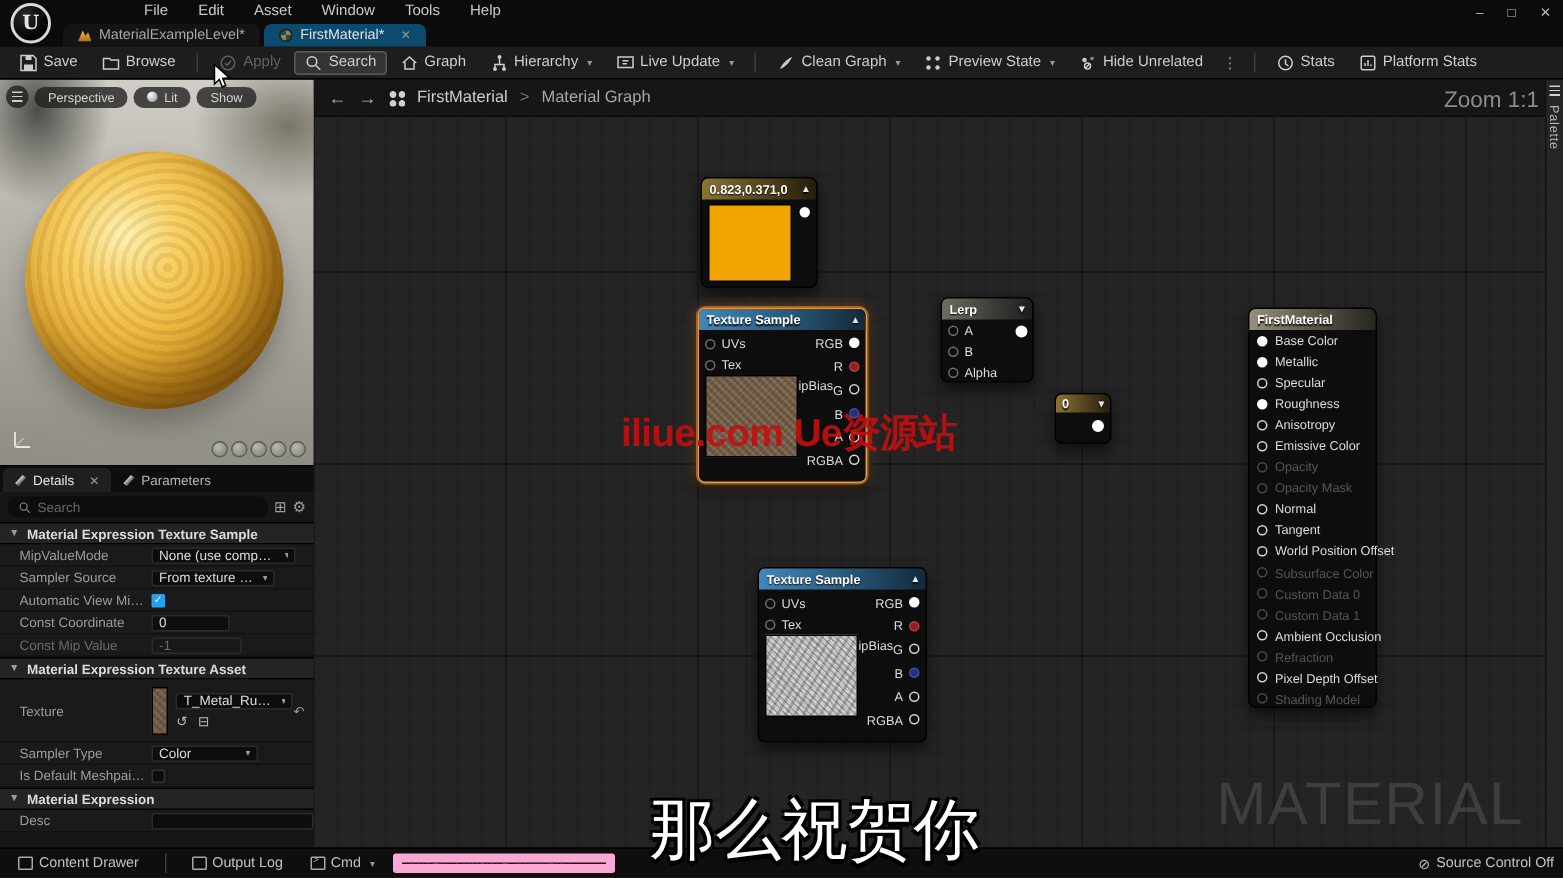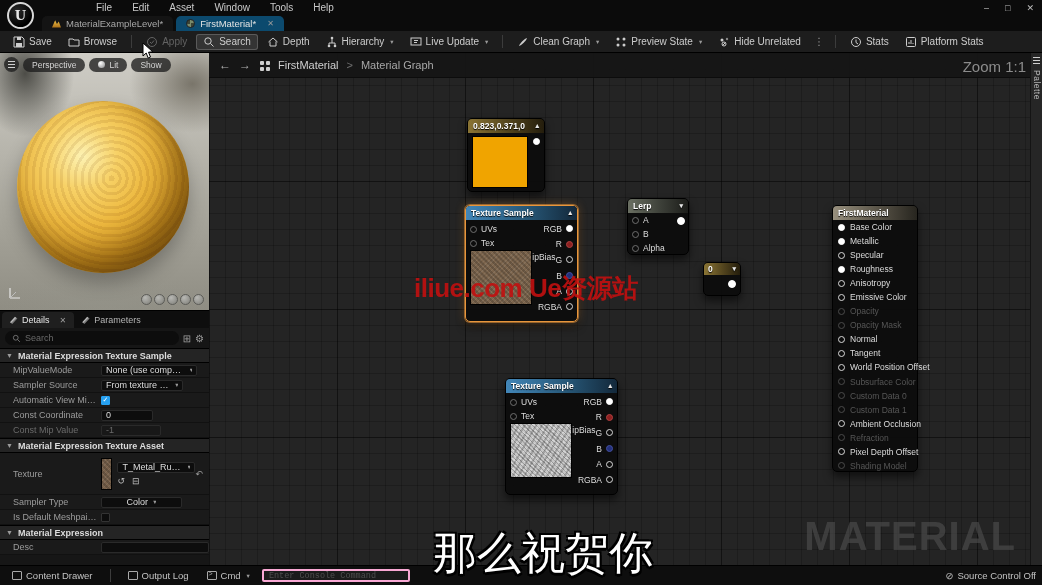--- a/index.html
+++ b/index.html
@@ -86,21 +86,21 @@
  background-size:16px 16px,16px 16px,128px 128px,128px 128px;z-index:1}
 #graph-header{position:absolute;top:0;left:0;right:0;height:25px;background:rgba(22,22,22,.92);border-bottom:1px solid #0c0c0c;display:flex;align-items:center;gap:8px;padding:0 10px;font-size:11px;color:#9d9d9d;z-index:10}
 .nav-arrow{color:#b0b0b0;font-size:12px}
 .graph-ic{width:11px;height:11px;background:radial-gradient(circle 2px at 3px 3px,#cfcfcf 2px,transparent 2.5px),radial-gradient(circle 2px at 9px 3px,#cfcfcf 2px,transparent 2.5px),radial-gradient(circle 2px at 3px 9px,#cfcfcf 2px,transparent 2.5px),radial-gradient(circle 2px at 9px 9px,#cfcfcf 2px,transparent 2.5px)}
 .bc-root{color:#cfcfcf}
 .bc-sep{color:#707070}
 .bc-cur{color:#a8a8a8}
 #zoom-label{position:absolute;right:16px;top:5px;font-size:15px;color:#8c8c8c;z-index:11}
 #palette-strip{position:absolute;right:0;top:0;bottom:0;width:12px;background:#262626;border-left:1px solid #141414;display:flex;flex-direction:column;align-items:center;padding-top:4px;gap:6px;z-index:12}
 #palette-label{writing-mode:vertical-rl;font-size:8.5px;color:#b5b5b5;letter-spacing:.5px}
-#graph-watermark{position:absolute;right:26px;bottom:6px;font-size:40px;font-weight:bold;color:#555;opacity:.55;letter-spacing:1px;z-index:2}
+#graph-watermark{position:absolute;right:26px;bottom:6px;font-size:40px;font-weight:normal;color:#555;opacity:.55;letter-spacing:1px;z-index:2}
 #wires{position:absolute;inset:0;z-index:3;pointer-events:none}
 
 
 .node{position:absolute;background:rgba(13,13,13,.96);border:1px solid #000;border-radius:5px;box-shadow:0 5px 9px rgba(0,0,0,.55);font-size:8.5px;color:#ddd;z-index:4}
 .ntitle{height:14px;display:flex;align-items:center;gap:4px;padding:0 5px;border-radius:4px 4px 0 0;font-weight:bold;font-size:8.5px;color:#fff;text-shadow:0 1px 1px #000}
 .ntitle .ttl{flex:1;overflow:hidden;white-space:nowrap;text-overflow:ellipsis}
 .nchev{font-size:7px;color:#e8e8e8}
 .t-blue{background:linear-gradient(90deg,#4286b8 0%,#275777 55%,#13283a 100%)}
 .t-bronze{background:linear-gradient(90deg,#8a7434 0%,#51431d 55%,#241d0c 100%)}
 .t-gray{background:linear-gradient(90deg,#6a6f62 0%,#3c3f38 55%,#1c1d1a 100%)}
@@ -140,21 +140,21 @@
 #fm{left:623px;top:152px;width:86px;height:267px}
 .fm-row{display:flex;align-items:center;gap:5px;height:14.05px;padding-left:5px;white-space:nowrap}
 .fm-row.disabled .fm-label{color:#565656}
 .fm-label{font-size:8.5px}
 
 
 #statusbar{position:absolute;left:0;right:0;bottom:0;height:20px;background:#0e0e0e;border-top:1px solid #000;display:flex;align-items:center;gap:6px;padding:0 6px;font-size:9.5px;color:#c2c2c2;z-index:30}
 .sbtn{display:flex;align-items:center;gap:4px;padding:2px 6px}
 .sico{width:10px;height:9px;border:1px solid #a8a8a8;border-radius:1px;position:relative;flex:none}
 .sico.term::after{content:">";position:absolute;left:1px;top:-2px;font-size:7px;color:#a8a8a8}
-#console-box{width:148px;height:13px;background:#1b1b1b;border:2px solid #f9a8d4;border-radius:2px;display:flex;align-items:center;padding:0 5px;color:#4e4e4e;font-family:"Liberation Mono",monospace;font-size:8.5px;white-space:nowrap;overflow:hidden}
+#console-box{width:148px;height:13px;background:#1b1b1b;border:6px solid #f9a8d4;border-radius:2px;display:flex;align-items:center;padding:0 5px;color:#4e4e4e;font-family:"Liberation Mono",monospace;font-size:8.5px;white-space:nowrap;overflow:hidden}
 #src-ctl{margin-left:auto;display:flex;align-items:center;gap:4px;color:#c2c2c2}
 
 
 #red-watermark{position:absolute;left:414px;top:271px;font-size:26px;font-weight:bold;color:#c21010;opacity:.9;white-space:nowrap;letter-spacing:-.5px;z-index:50}
 #subtitle{position:absolute;left:433px;top:524px;font-size:44px;font-weight:normal;color:#fff;white-space:nowrap;z-index:51;
  text-shadow:-2px -2px 0 #000,2px -2px 0 #000,-2px 2px 0 #000,2px 2px 0 #000,0 3px 0 #000}
 #cursor{position:absolute;left:142px;top:42px;z-index:60}
 </style>
 </head>
 <body>
@@ -225,21 +225,21 @@
         </svg>
       </span>
     <span>Search</span>
   </div>
   <div class="tbtn">
     <span class="tico">
         <svg viewBox="0 0 12 12">
           <path d="M1.5 6L6 2l4.5 4M3 5.5V10h6V5.5" fill="none" stroke="#cdcdcd"></path>
         </svg>
       </span>
-    <span>Depth</span>
+    <span>Graph</span>
   </div>
   <div class="tbtn">
     <span class="tico">
         <svg viewBox="0 0 12 12">
           <path d="M6 2v3M3 10V7h6v3M6 5v2" fill="none" stroke="#cdcdcd"></path>
           <circle cx="6" cy="2" r="1.3" fill="#cdcdcd"></circle>
           <circle cx="3" cy="10" r="1.3" fill="#cdcdcd"></circle>
           <circle cx="9" cy="10" r="1.3" fill="#cdcdcd"></circle>
         </svg>
       </span>
@@ -410,21 +410,21 @@
         </span>
       <span class="tex-icons">
         <span>↺</span>
         <span>⊟</span>
       </span>
     </span>
     <span class="reset-ic">↶</span>
   </div>
   <div class="drow">
     <span class="dlabel">Sampler Type</span>
-    <span class="dd" style="width:81px;justify-content:center">
+    <span class="dd" style="width:71px;justify-content:space-between">
         <span>Color</span>
         <span class="caret">▾</span>
       </span>
   </div>
   <div class="drow">
     <span class="dlabel">Is Default Meshpaint...</span>
     <span class="cbx"></span>
   </div>
 
   <div class="dsection">

